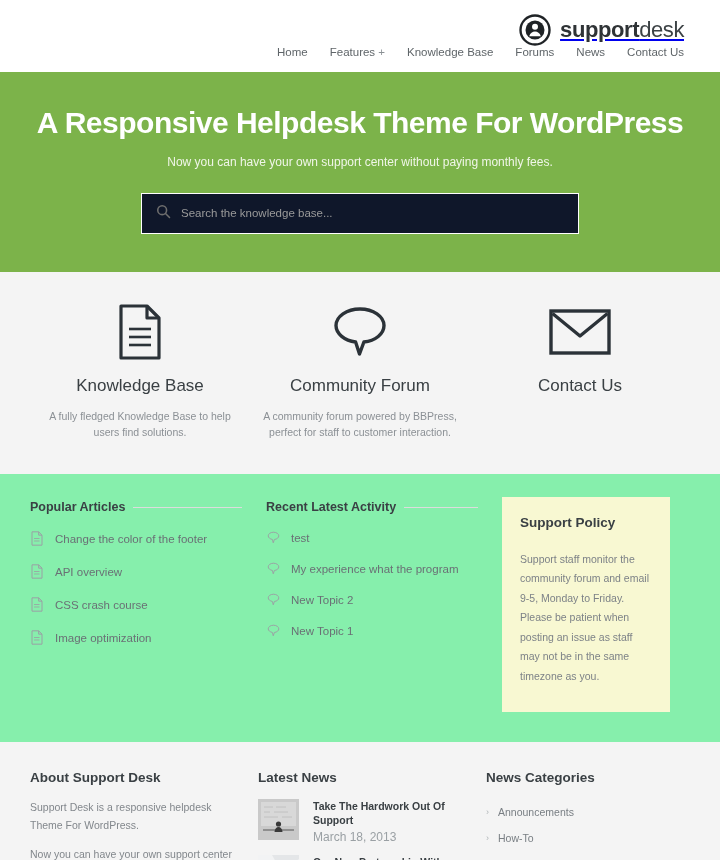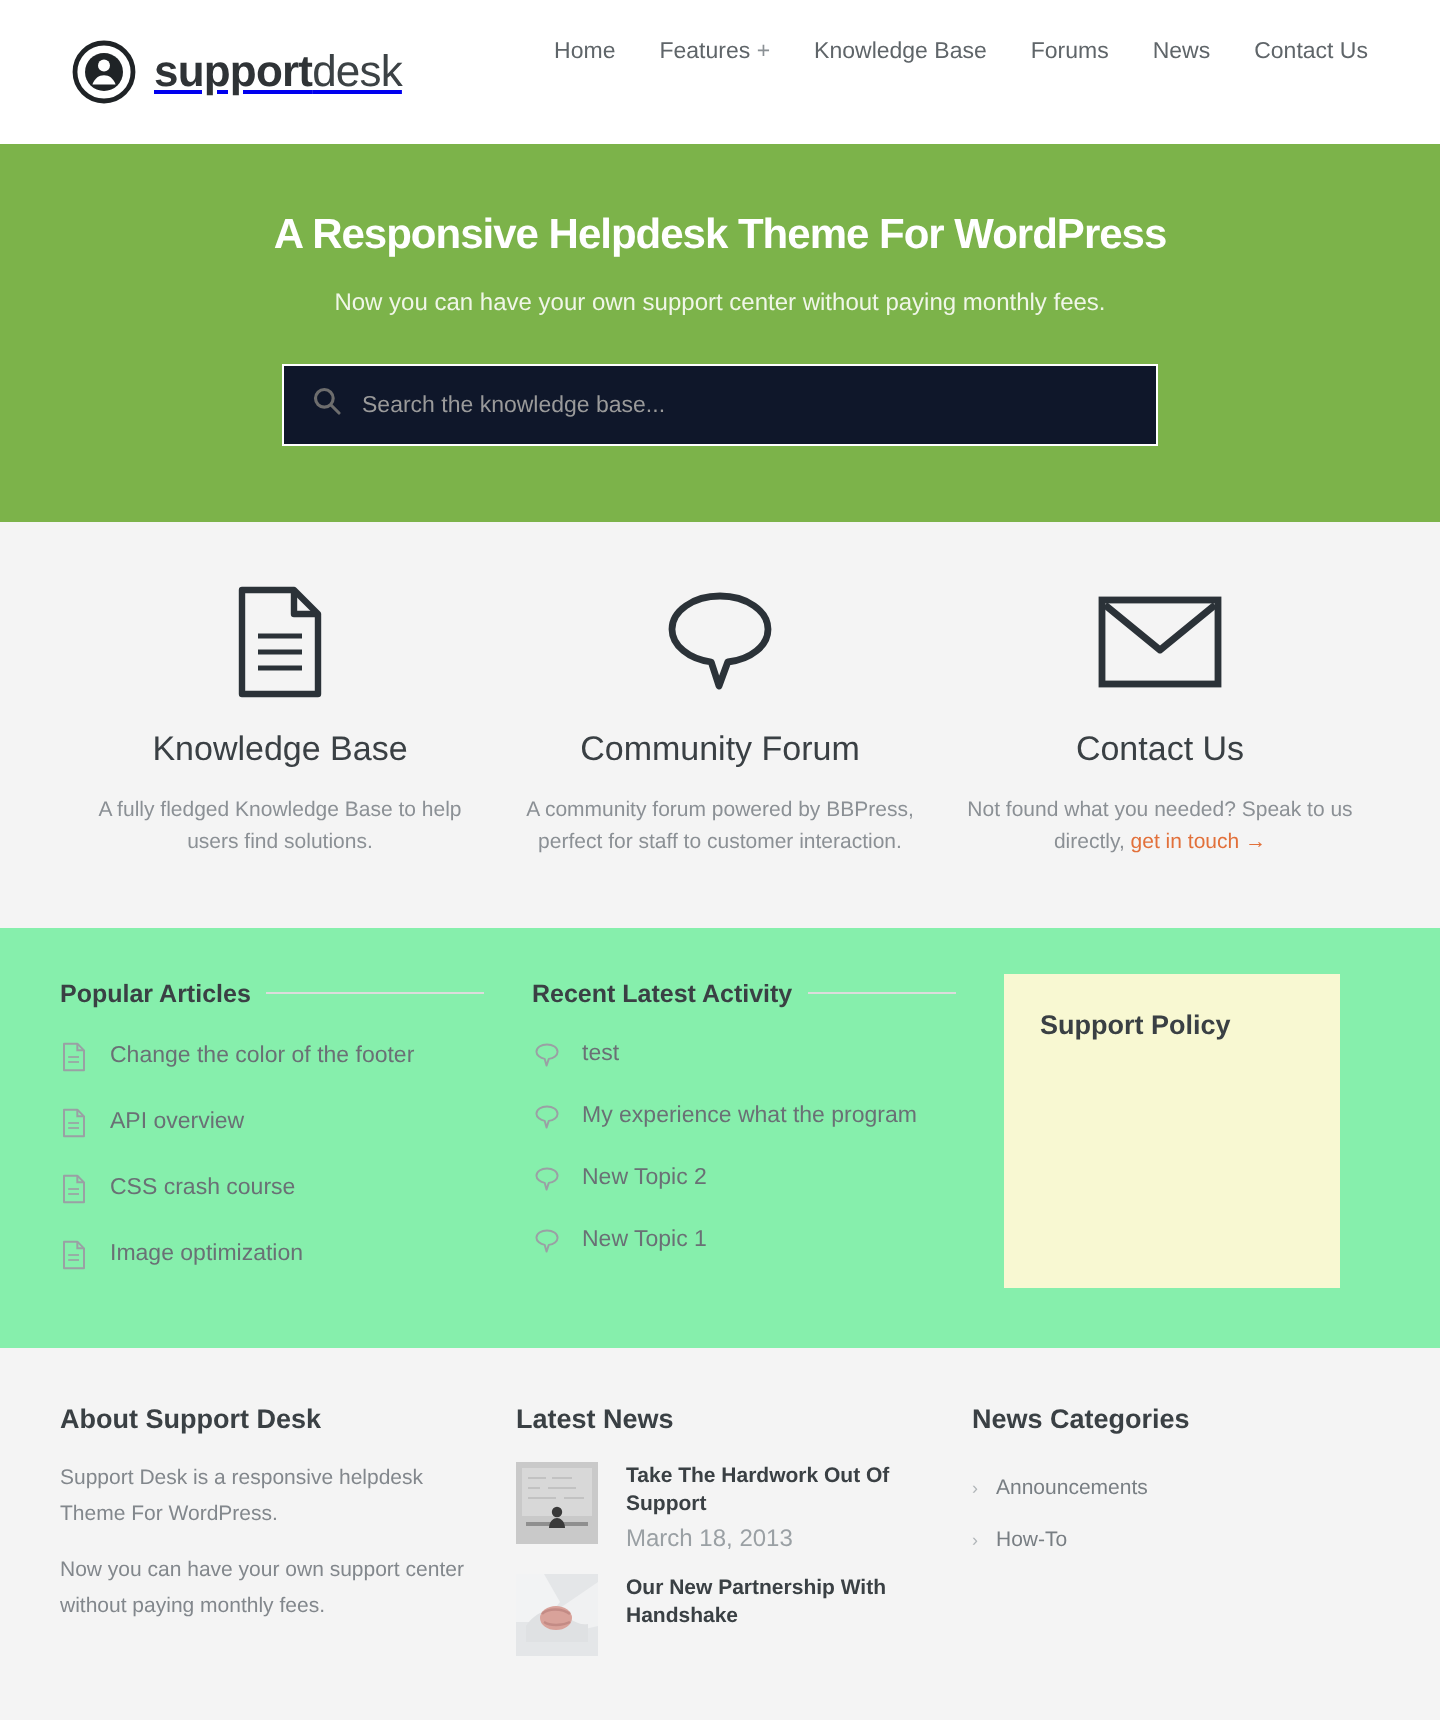--- a/index.html
+++ b/index.html
@@ -7,36 +7,36 @@
     width: 720px; height: 860px;
     font-family: "Liberation Sans", sans-serif;
     background: #ffffff;
     color: #555;
     overflow: hidden;
   }
   .page { width: 720px; height: 860px; position: relative; }
 
   
   .header { height: 72px; background: #fff; display: flex; align-items: center; }
-  .hdr-inner { width: 648px; margin: 18px auto; display: flex; align-items: flex-start; justify-content: space-between; }
+  .hdr-inner { width: 648px; margin: 18px auto; display: flex; align-items: flex-end; justify-content: space-between; flex-direction: column; }
   .logo { display: flex; align-items: center; gap: 9px; }
   .logo-mark { width: 32px; height: 32px; flex: 0 0 32px; }
   .logo-text { font-size: 22px; letter-spacing: -0.4px; color: #2f3336; }
   .logo-text b { font-weight: 700; }
   .logo-text span { font-weight: 400; color: #3c4245; }
   .nav { display: flex; align-items: center; gap: 22px; }
   .nav a {
     font-size: 11.5px; color: #5f6569; text-decoration: none; white-space: nowrap;
   }
   .nav a.has-child::after { content: " +"; color: #8a9094; }
 
   
   .hero { background: #7cb34a; padding: 34px 0 38px; text-align: center; }
   .hero h1 {
-    color: #fff; font-size: 21px; font-weight: 700; letter-spacing: -0.5px;
+    color: #fff; font-size: 30px; font-weight: 700; letter-spacing: -0.5px;
     line-height: 1.15;
   }
   .hero p { color: #f0f6e8; font-size: 12px; margin-top: 14px; }
   .searchbox {
     width: 438px; height: 41px; margin: 24px auto 0; background: #0f172a;
     display: flex; align-items: center; padding: 0 14px; gap: 10px;
     border: 1px solid #fff;
   }
   .searchbox input {
     border: 0; outline: 0; flex: 1; font-size: 11.5px; color: #777;
@@ -160,21 +160,20 @@
       </div>
 
       <div class="feat">
         <div class="feat-icon">
           <svg viewBox="0 0 62 46" width="62" height="46">
             <rect x="2" y="2" width="58" height="42" fill="none" stroke="#2b3238" stroke-width="3.4"></rect>
             <path d="M3.5 4.5L31 27 58.5 4.5" fill="none" stroke="#2b3238" stroke-width="3.4" stroke-linejoin="round"></path>
           </svg>
         </div>
         <h3>Contact Us</h3>
-        <p><span>Not found what you needed? Speak to us directly, </span><a href="#">get in touch →</a></p>
       </div>
 
     </div>
   </div>
 
   <div class="main">
     <div class="main-inner">
 
       <div class="col">
         <div class="widget-title">
@@ -265,20 +264,21 @@
                   <path d="M8 1.5c3.6 0 6.5 2 6.5 4.5 0 2.2-2.3 4.1-5.4 4.4L7.7 14.5 6.6 10.4C3.9 9.9 1.5 8.1 1.5 6c0-2.5 2.9-4.5 6.5-4.5z" fill="none" stroke="#9aa0a4" stroke-width="1.2" stroke-linejoin="round"></path>
                 </svg>
             </span>
             <a href="#">New Topic 1</a>
           </li>
         </ul>
       </div>
 
       <div class="policy">
         <h4>Support Policy</h4>
+        <p>Support staff monitor the community forum and email 9-5, Monday to Friday. Please be patient when posting an issue as staff may not be in the same timezone as you.</p>
       </div>
 
     </div>
   </div>
 
   <div class="fwidgets">
     <div class="fw-inner">
 
       <div class="fw">
         <h4>About Support Desk</h4>

